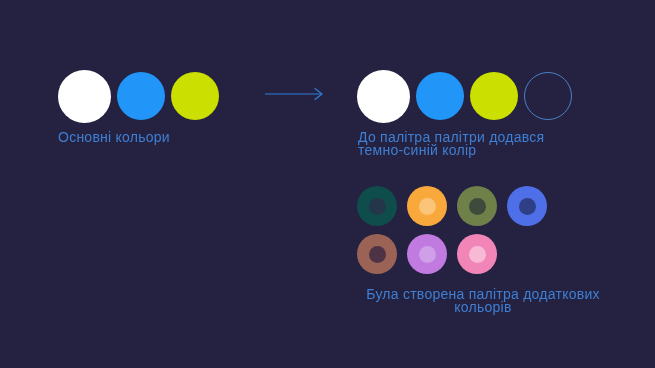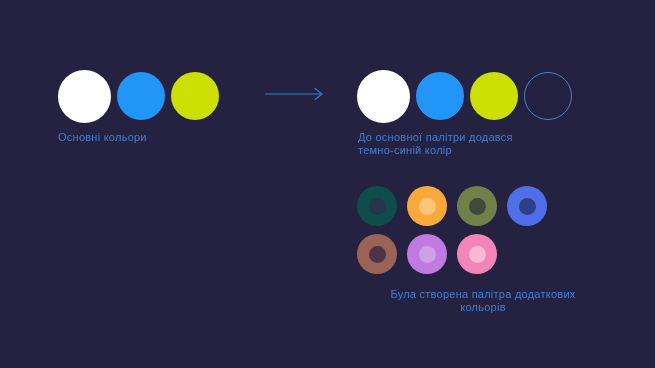--- a/index.html
+++ b/index.html
@@ -36,21 +36,21 @@
 
   
   .swatch-outline {
     background: transparent;
     box-sizing: border-box;
   }
 
   
   .caption {
     color: #3f7fd4;
-    font-size: 11px;
+    font-size: 14px;
     line-height: 13px;
     letter-spacing: 0.25px;
     white-space: pre-line;
     font-family: "Liberation Sans", sans-serif;
   }
 
   
   .arrow-wrap {
     position: absolute;
     line-height: 0;
@@ -102,21 +102,21 @@
     </svg>
   </div>
 
   <div class="block swatch-row" style="left:357px; top:68px; height:56px;">
     <div class="swatch" style="width:53px;height:53px;background:#ffffff;"></div>
     <div class="swatch" style="width:48px;height:48px;background:#2196f8;margin-left:6px;"></div>
     <div class="swatch" style="width:48px;height:48px;background:#cbe000;margin-left:6px;"></div>
     <div class="swatch swatch-outline" style="width:48px;height:48px;border:1px solid #4a7fc4;margin-left:6px;"></div>
   </div>
 
-  <div class="block caption" style="left:358px; top:131px; width:230px;">До основної палітри додався
+  <div class="block caption" style="left:358px; top:131px; width:230px;">До палітра палітри додався
 темно-синій колір</div>
 
   <div class="sec-grid" style="left:357px; top:186px;">
 
     <div class="sec-row">
       <div class="sec-swatch" style="background:#0f4c4c;">
         <div class="sec-core" style="background:#23364a;"></div>
       </div>
       <div class="sec-swatch" style="background:#f9a93c;">
         <div class="sec-core" style="background:#fbc579;"></div>

